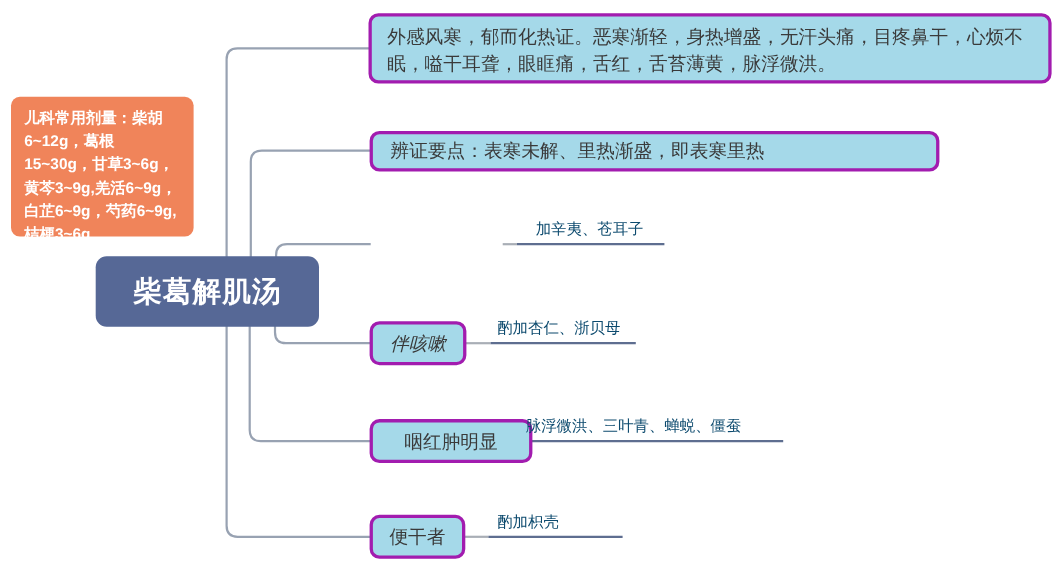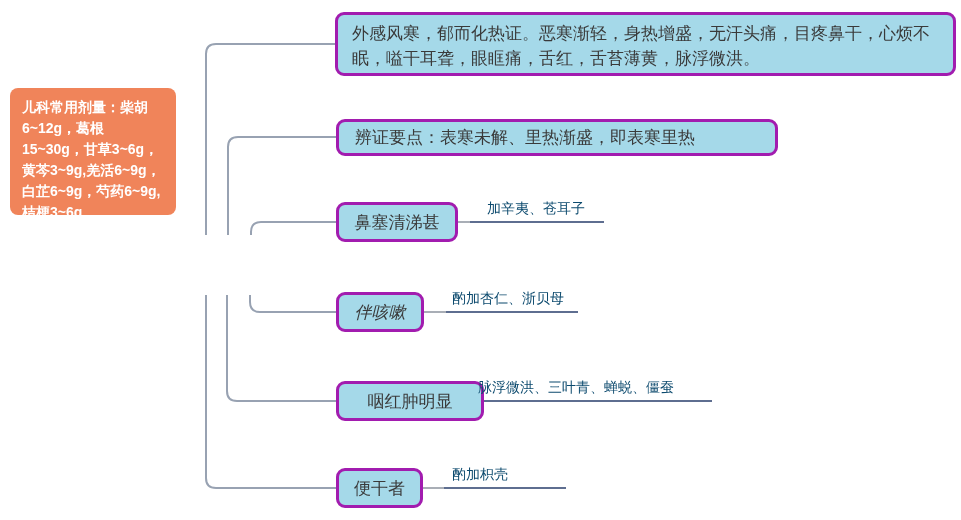--- a/index.html
+++ b/index.html
@@ -40,21 +40,21 @@
   #node-symptoms {
     left: 335px; top: 12px;
     width: 621px; height: 64px;
     padding: 6px 14px;
     line-height: 25px;
     display: block;
   }
 
   #node-differentiation {
     left: 336px; top: 119px;
-    width: 442px; height: 37px;
+    width: 518px; height: 37px;
     padding: 0 16px;
   }
 
   #node-nasal   { left: 336px; top: 202px; width: 122px; height: 40px; justify-content: center; }
   #node-cough   { left: 336px; top: 292px; width: 88px;  height: 40px; justify-content: center; font-style: italic; }
   #node-throat  { left: 336px; top: 381px; width: 148px; height: 40px; justify-content: center; }
   #node-stool   { left: 336px; top: 468px; width: 87px;  height: 40px; justify-content: center; font-family: Liberation Mono, monospace; }
 
   #root-node {
     left: 87px; top: 233px;
@@ -117,26 +117,26 @@
     <g fill="none" stroke="#5e6e90" stroke-width="2">
       <path d="M 470 222 H 604"></path>
       <path d="M 446 312 H 578"></path>
       <path d="M 470 401 H 712"></path>
       <path d="M 444 488 H 566"></path>
     </g>
   </svg>
 
   <div class="node" id="dosage-note">儿科常用剂量：柴胡6~12g，葛根15~30g，甘草3~6g，黄芩3~9g,羌活6~9g，白芷6~9g，芍药6~9g,桔梗3~6g。</div>
 
+  <div class="node" id="root-node">柴葛解肌汤</div>
 
   <div class="node node-blue" id="node-symptoms">外感风寒，郁而化热证。恶寒渐轻，身热增盛，无汗头痛，目疼鼻干，心烦不眠，嗌干耳聋，眼眶痛，舌红，舌苔薄黄，脉浮微洪。</div>
 
   <div class="node node-blue" id="node-differentiation">辨证要点：表寒未解、里热渐盛，即表寒里热</div>
 
-  <div class="node node-blue" id="node-nasal">鼻塞清涕甚</div>
 
   <div class="node node-blue" id="node-cough">伴咳嗽</div>
 
   <div class="node node-blue" id="node-throat">咽红肿明显</div>
 
   <div class="node node-blue" id="node-stool">便干者</div>
 
   <div class="annotation" id="ann-nasal">加辛夷、苍耳子</div>
 
   <div class="annotation" id="ann-cough">酌加杏仁、浙贝母</div>

